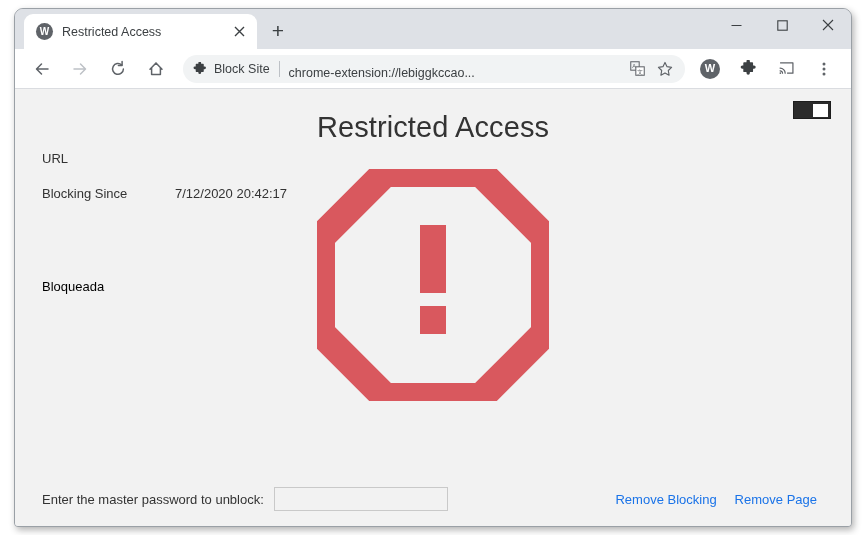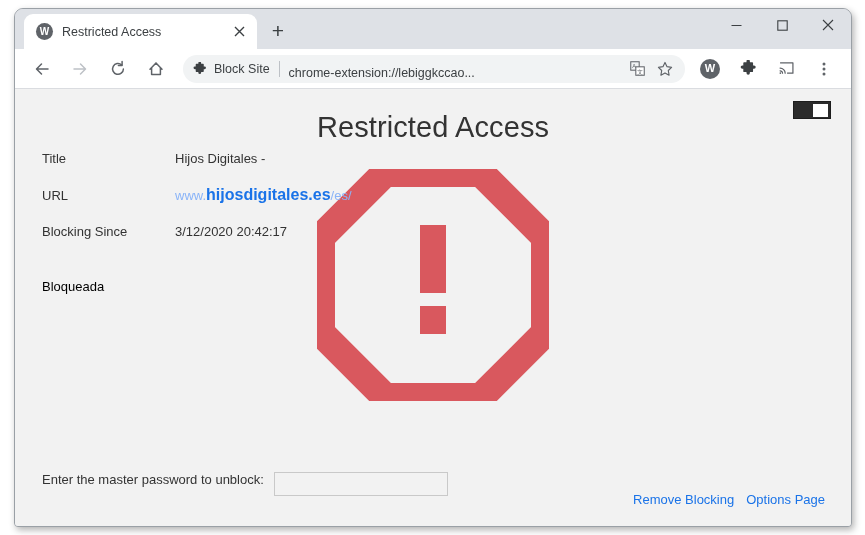--- a/index.html
+++ b/index.html
@@ -247,23 +247,24 @@
     left: 50%;
     top: 80px;
     transform: translateX(-50%);
     width: 232px;
     height: 232px;
   }
 
   
   #footer {
     position: absolute;
-    left: 0; right: 8px; bottom: 0;
+    left: 0; right: 16px; bottom: 0;
     height: 54px;
     display: flex;
+    align-items: center;
     padding: 0 18px 0 27px;
   }
   #pw-label {
     font-size: 13px;
     color: #333333;
   }
   #pw-input {
     margin-left: 10px;
     width: 174px;
     height: 24px;
@@ -276,21 +277,21 @@
   }
   #footer-links {
     margin-left: auto;
     display: flex;
     align-items: center;
   }
   .foot-link {
     font-size: 13px;
     color: #1a73e8;
     text-decoration: none;
-    margin-left: 12px;
+    margin-left: 18px;
   }
 </style>
 </head>
 <body>
 
 <div id="window">
 
   <div id="tabstrip">
 
     <div class="tab">
@@ -416,43 +417,36 @@
     <h1 id="page-heading">Restricted Access</h1>
 
     <svg id="stop-sign" viewBox="0 0 232 232">
       <polygon points="68,4 164,4 228,68 228,164 164,228 68,228 4,164 4,68" fill="none" stroke="#d9585e" stroke-width="28"></polygon>
       <rect x="103" y="56" width="26" height="68" fill="#d9585e"></rect>
       <rect x="103" y="137" width="26" height="28" fill="#d9585e"></rect>
     </svg>
 
     <div id="info-table">
 
-      <div class="info-row">
-        <div class="info-label">Title</div>
-        <div class="info-value">Hijos Digitales -</div>
-      </div>
 
       <div class="info-row">
         <div class="info-label">URL</div>
-        <div class="info-value">
-          <span class="url-pre">www.</span><span class="url-main">hijosdigitales.es</span><span class="url-post">/es/</span>
-        </div>
       </div>
 
       <div class="info-row">
         <div class="info-label">Blocking Since</div>
-        <div class="info-value">3/12/2020 20:42:17</div>
+        <div class="info-value">7/12/2020 20:42:17</div>
       </div>
     </div>
 
     <div id="status-text">Bloqueada</div>
 
     <div id="footer">
       <label id="pw-label">Enter the master password to unblock:</label>
       <input id="pw-input" type="password" placeholder="" style="">
       <div id="footer-links">
         <a class="foot-link" href="#">Remove Blocking</a>
-        <a class="foot-link" href="#">Options Page</a>
+        <a class="foot-link" href="#">Remove Page</a>
       </div>
     </div>
 
   </div>
 </div>
 
 </body></html>

